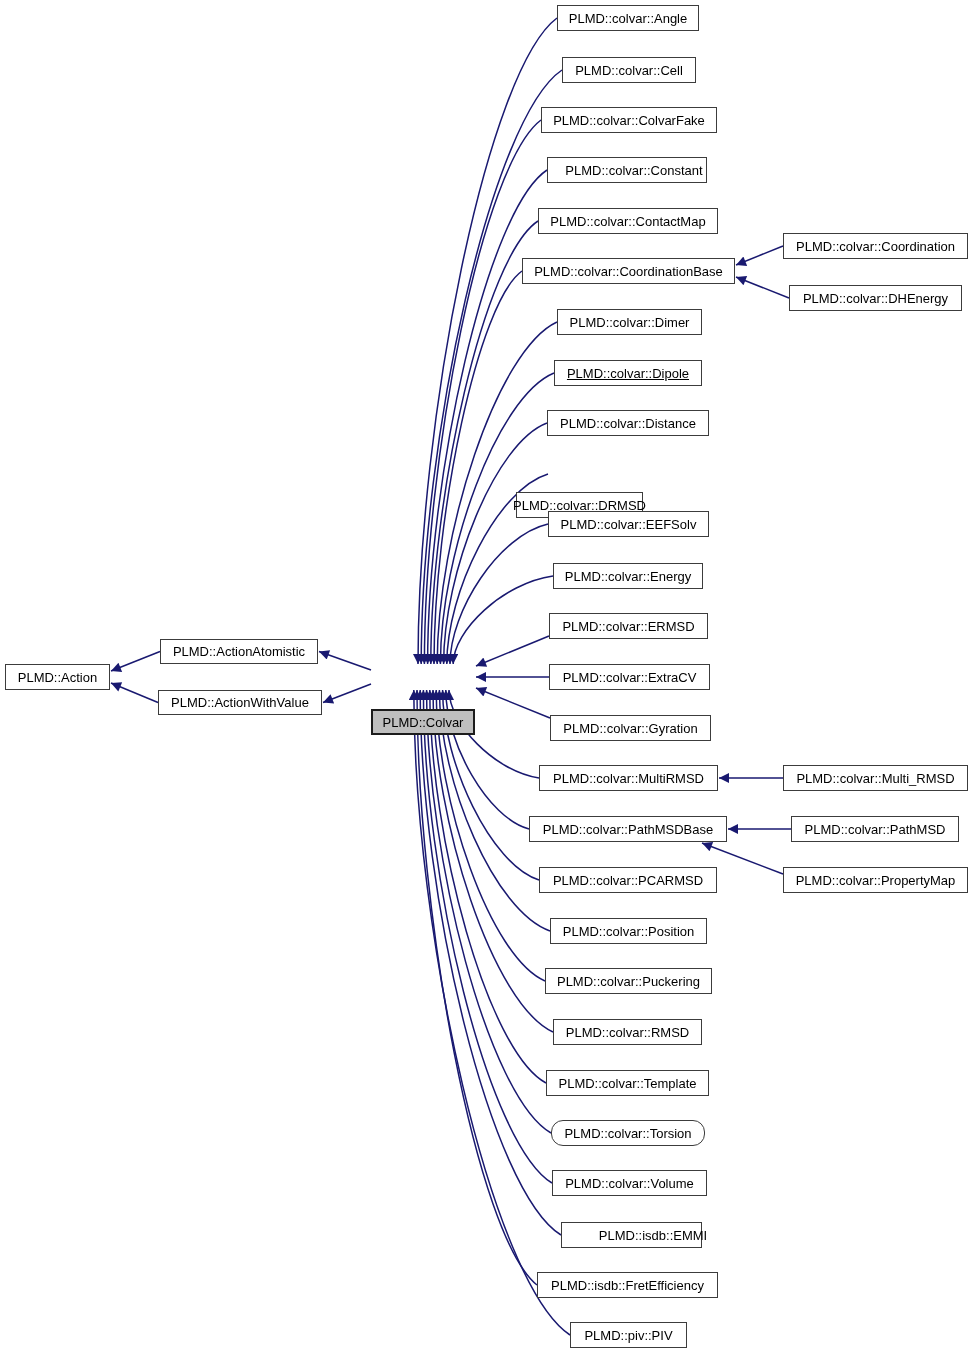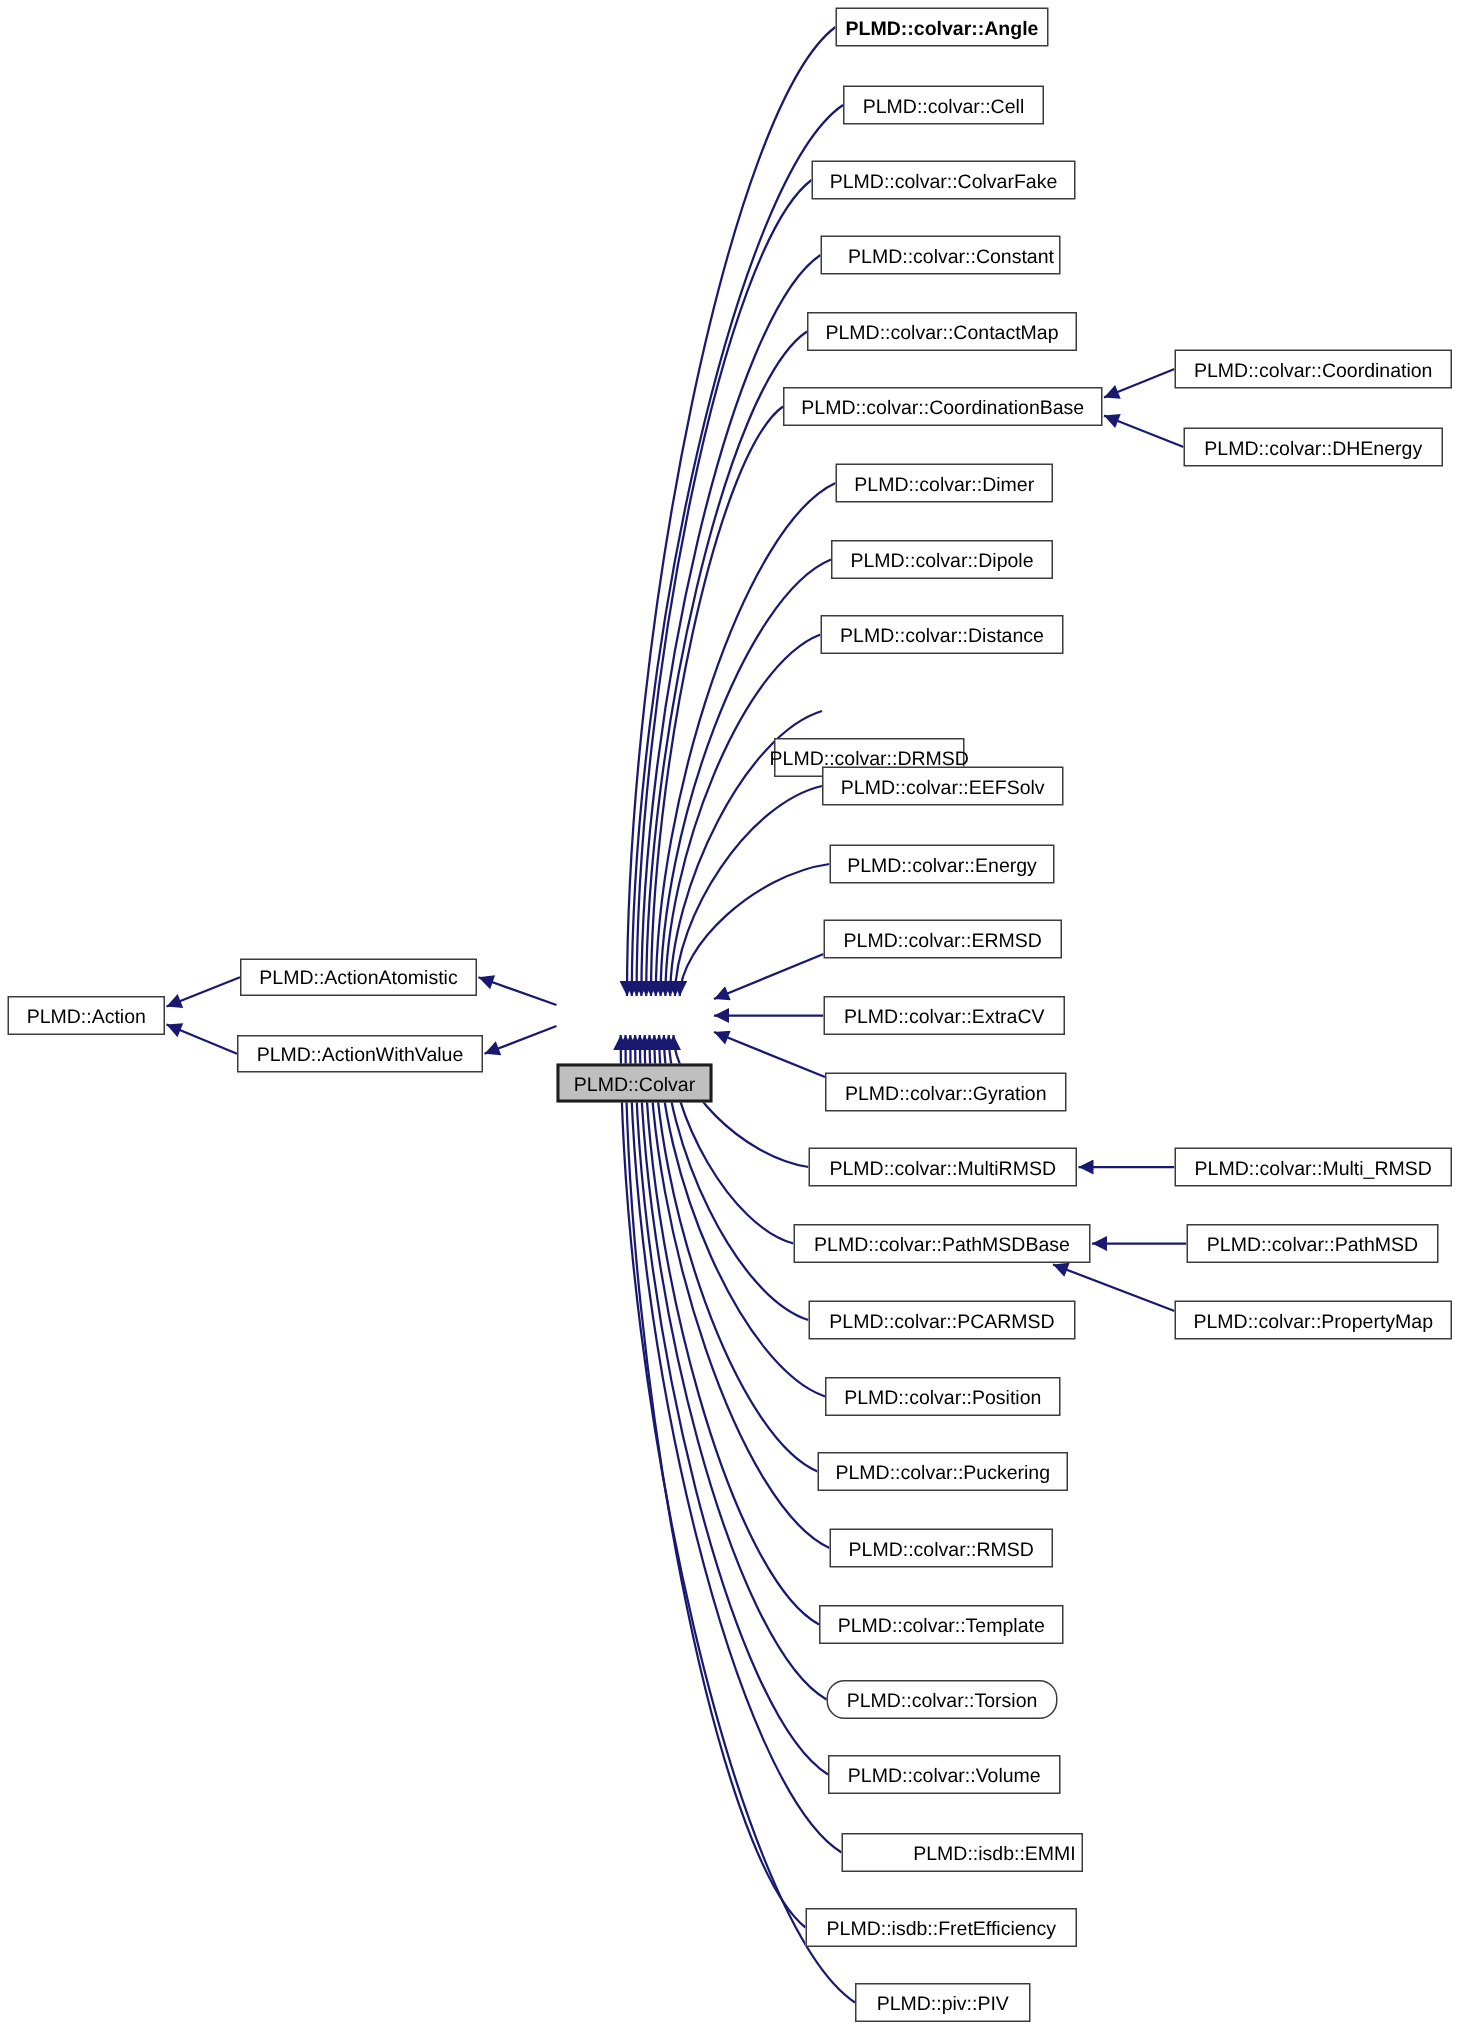--- a/index.html
+++ b/index.html
@@ -68,42 +68,42 @@
       </div>
       <div class="node" style="left: 160px; top: 639px; width: 158px; height: 25px;">
         <span>PLMD::ActionAtomistic</span>
       </div>
       <div class="node" style="left: 158px; top: 690px; width: 164px; height: 25px;">
         <span>PLMD::ActionWithValue</span>
       </div>
       <div class="node highlight" style="left: 371px; top: 664px; width: 104px; height: 26px; margin-top: 45px;">
         <span>PLMD::Colvar</span>
       </div>
-      <div class="node" style="left: 557px; top: 5px; width: 142px; height: 26px; font-weight: bold;">
+      <div class="node" style="left: 557px; top: 5px; width: 142px; height: 26px;">
         <span>PLMD::colvar::Angle</span>
       </div>
       <div class="node" style="left: 562px; top: 57px; width: 134px; height: 26px;">
         <span>PLMD::colvar::Cell</span>
       </div>
       <div class="node" style="left: 541px; top: 107px; width: 176px; height: 26px;">
         <span>PLMD::colvar::ColvarFake</span>
       </div>
       <div class="node" style="left: 547px; top: 157px; width: 160px; height: 26px; padding-left: 14px;">
         <span>PLMD::colvar::Constant</span>
       </div>
       <div class="node" style="left: 538px; top: 208px; width: 180px; height: 26px;">
         <span>PLMD::colvar::ContactMap</span>
       </div>
       <div class="node" style="left: 522px; top: 258px; width: 213px; height: 26px;">
         <span>PLMD::colvar::CoordinationBase</span>
       </div>
       <div class="node" style="left: 557px; top: 309px; width: 145px; height: 26px;">
         <span>PLMD::colvar::Dimer</span>
       </div>
-      <div class="node" style="left: 554px; top: 360px; width: 148px; height: 26px;">
+      <div class="node" style="left: 554px; top: 360px; width: 148px; height: 26px; text-decoration: underline;">
         <span>PLMD::colvar::Dipole</span>
       </div>
       <div class="node" style="left: 547px; top: 410px; width: 162px; height: 26px;">
         <span>PLMD::colvar::Distance</span>
       </div>
       <div class="node" style="left: 516px; top: 461px; width: 127px; height: 26px; margin-top: 31px;">
         <span>PLMD::colvar::DRMSD</span>
       </div>
       <div class="node" style="left: 548px; top: 511px; width: 161px; height: 26px;">
         <span>PLMD::colvar::EEFSolv</span>
@@ -140,21 +140,21 @@
       </div>
       <div class="node" style="left: 546px; top: 1070px; width: 163px; height: 26px;">
         <span>PLMD::colvar::Template</span>
       </div>
       <div class="node" style="left: 551px; top: 1120px; width: 154px; height: 26px; border-radius: 12px;">
         <span>PLMD::colvar::Torsion</span>
       </div>
       <div class="node" style="left: 552px; top: 1170px; width: 155px; height: 26px;">
         <span>PLMD::colvar::Volume</span>
       </div>
-      <div class="node" style="left: 561px; top: 1222px; width: 161px; height: 26px; padding-left: 43px;">
+      <div class="node" style="left: 561px; top: 1222px; width: 141px; height: 26px; padding-left: 43px;">
         <span>PLMD::isdb::EMMI</span>
       </div>
       <div class="node" style="left: 537px; top: 1272px; width: 181px; height: 26px;">
         <span>PLMD::isdb::FretEfficiency</span>
       </div>
       <div class="node" style="left: 570px; top: 1322px; width: 117px; height: 26px;">
         <span>PLMD::piv::PIV</span>
       </div>
       <div class="node" style="left: 783px; top: 233px; width: 185px; height: 26px;">
         <span>PLMD::colvar::Coordination</span>

